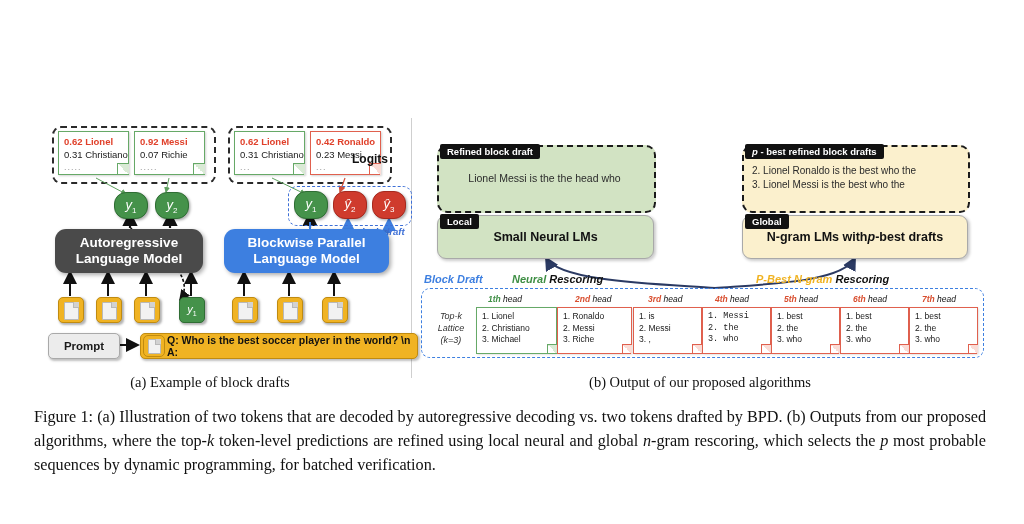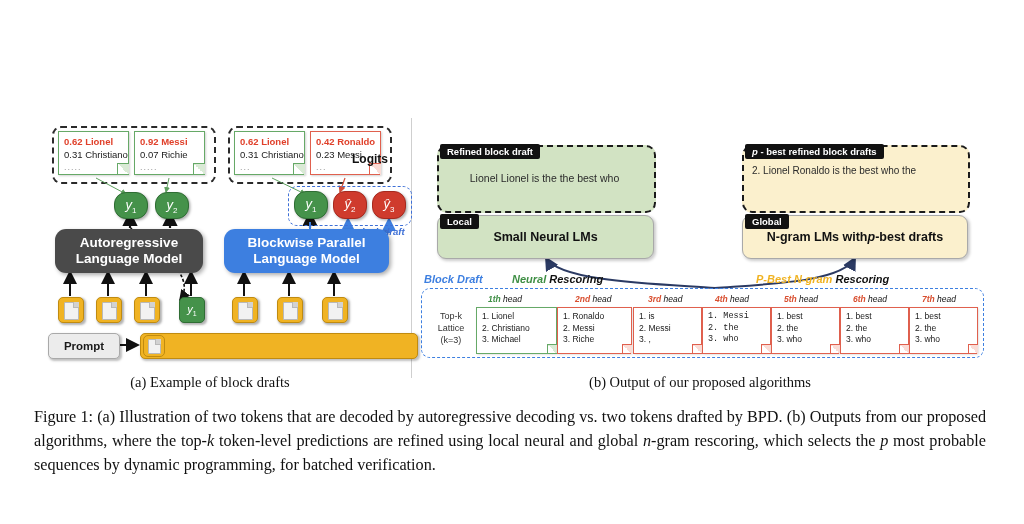--- a/index.html
+++ b/index.html
@@ -124,21 +124,21 @@
 
   .stage-lbl{position:absolute;font-size:11px;font-style:italic;font-weight:bold;white-space:nowrap;}
   .stage-lbl .b{color:#111;font-style:italic;}
   .lattice-box{
     position:absolute;border:1.8px dashed #3d7fe0;border-radius:9px;
   }
   .head-lbl{
     position:absolute;font-size:8.5px;font-weight:bold;font-style:italic;white-space:nowrap;
   }
   .topk{
-    position:absolute;font-size:9px;color:#333;line-height:12px;text-align:center;
+    position:absolute;font-size:9px;font-style:italic;color:#333;line-height:12px;text-align:center;
   }
   .card{
     position:absolute;background:#fff;border:1.5px solid #e0604e;
     box-shadow:1.3px 1.3px 2.2px rgba(0,0,0,.2);
   }
   .card.green{border-color:#66a967;}
   .card .c-ln{font-size:8.5px;color:#1a1a1a;line-height:11.5px;white-space:nowrap;}
   .card .corner{
     position:absolute;right:-1px;bottom:-1px;width:9px;height:9px;
     background:linear-gradient(225deg,#fadcd6 50%, rgba(0,0,0,0) 50%);
@@ -313,37 +313,39 @@
     </div>
   <div class="filetok" style="left:322px;top:297px;">
     <div class="doc"></div>
     </div>
 
   <div class="prompt-box" style="left:48px;top:333px;width:70px;height:24px;">Prompt</div>
   <div class="prompt-text" style="left:140px;top:333px;width:250px;height:24px;">
     <div class="filetok" style="left:2px;top:1px;width:20px;height:20px;box-shadow:none;">
       <div class="doc" style="left:4px;top:3px;width:11px;height:13px;"></div>
     </div>
+    <span>Q: Who is the best soccer player in the world? \n A:</span>
   </div>
 
   <div class="out-box green" style="left:437px;top:145px;width:215px;height:64px;"></div>
   <div class="tag" style="left:440px;top:144px;">Refined block draft</div>
-  <div class="abs ctr" style="left:437px;top:168px;width:215px;height:20px;font-size:10.5px;color:#2b2b2b;">Lionel Lionel is the the best who</div>
+  <div class="abs ctr" style="left:437px;top:168px;width:215px;height:20px;font-size:10.5px;color:#2b2b2b;">Lionel Messi is the the head who</div>
 
   <div class="solid-box green" style="left:437px;top:215px;width:215px;height:42px;">
     <div class="inner">Small Neural LMs</div>
   </div>
   <div class="tag" style="left:440px;top:214px;">Local</div>
 
   <div class="out-box cream" style="left:742px;top:145px;width:224px;height:64px;"></div>
   <div class="tag" style="left:745px;top:144px;">
     <i>p</i><span> - best refined block drafts</span>
   </div>
   <div class="draft-list" style="left:752px;top:164px;">
     <div class="draft-line">2. Lionel Ronaldo is the best who the</div>
+    <div class="draft-line">3. Lionel Messi is the best who the</div>
   </div>
 
   <div class="solid-box cream" style="left:742px;top:215px;width:224px;height:42px;">
     <div class="inner">
       <span>N-gram LMs with </span>
         <i>p</i>
         <span>-best drafts</span>
     </div>
   </div>
   <div class="tag" style="left:745px;top:214px;">Global</div>

